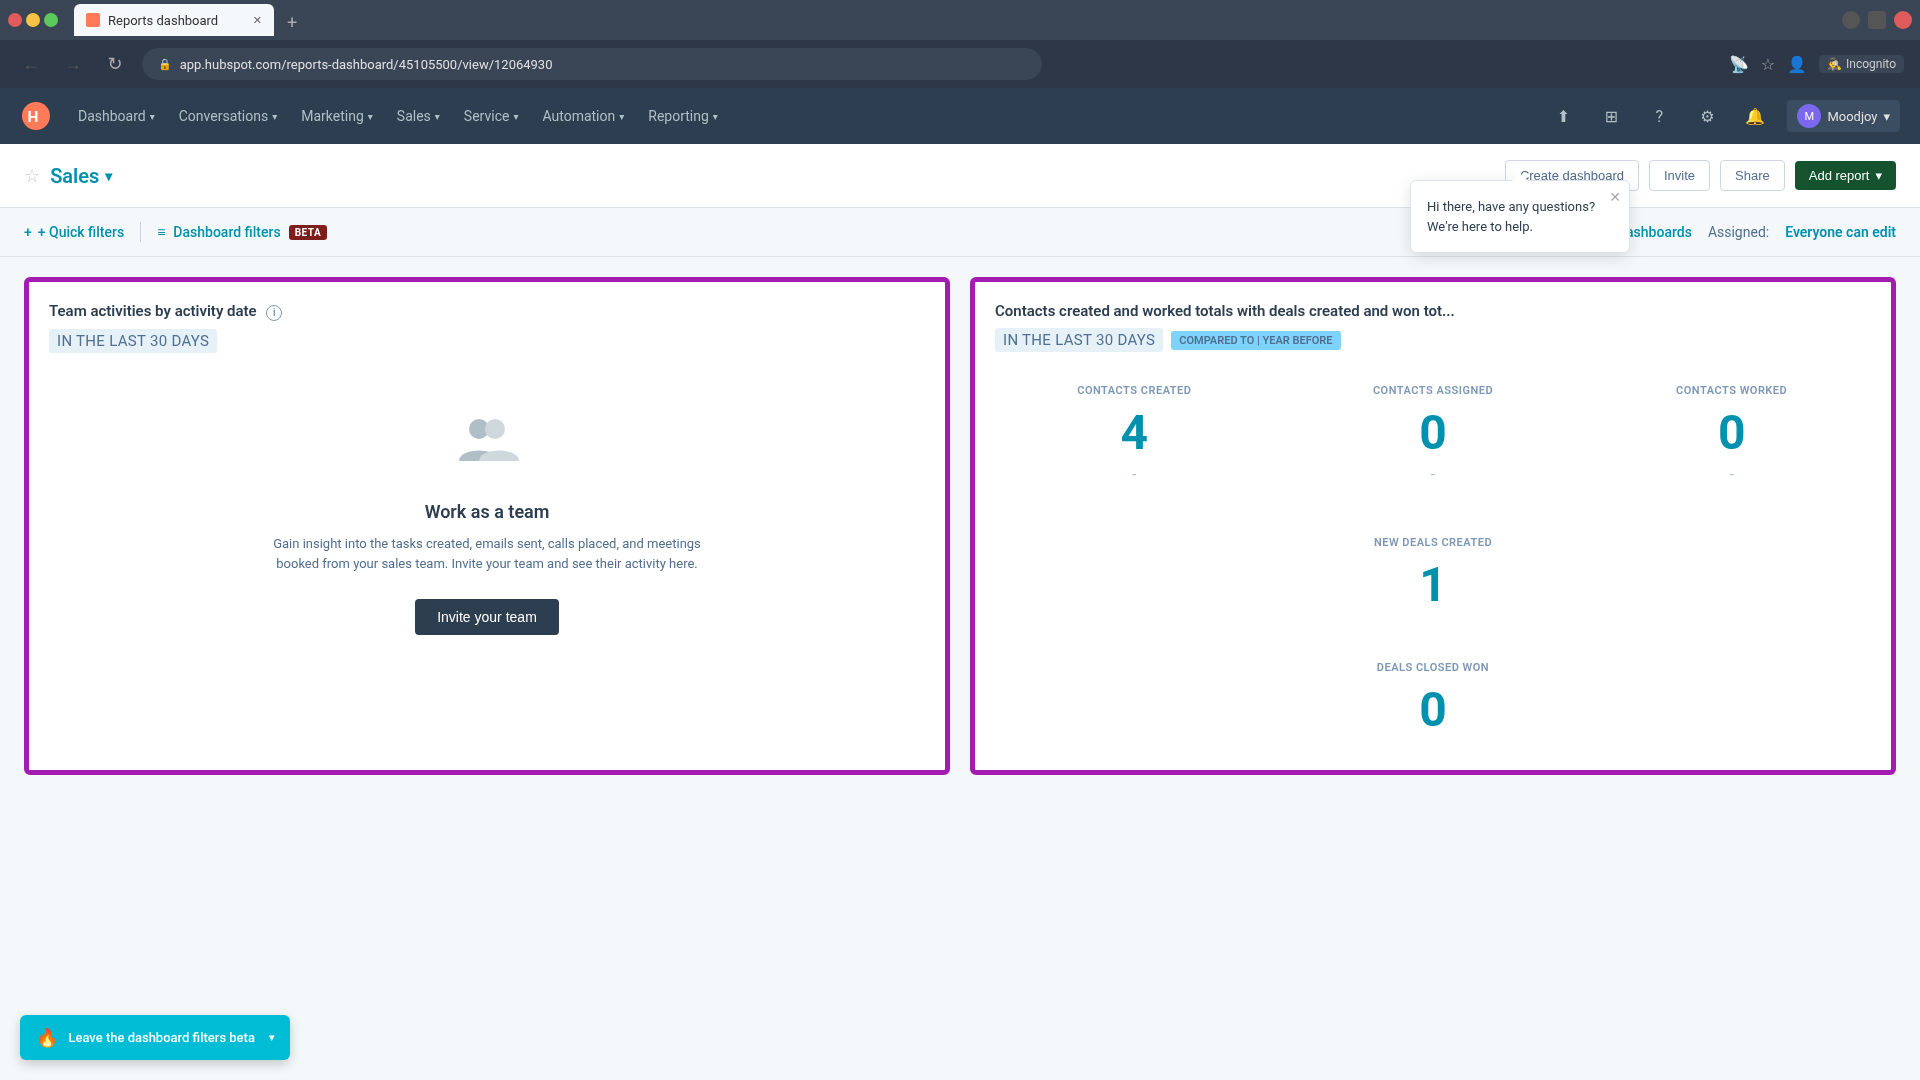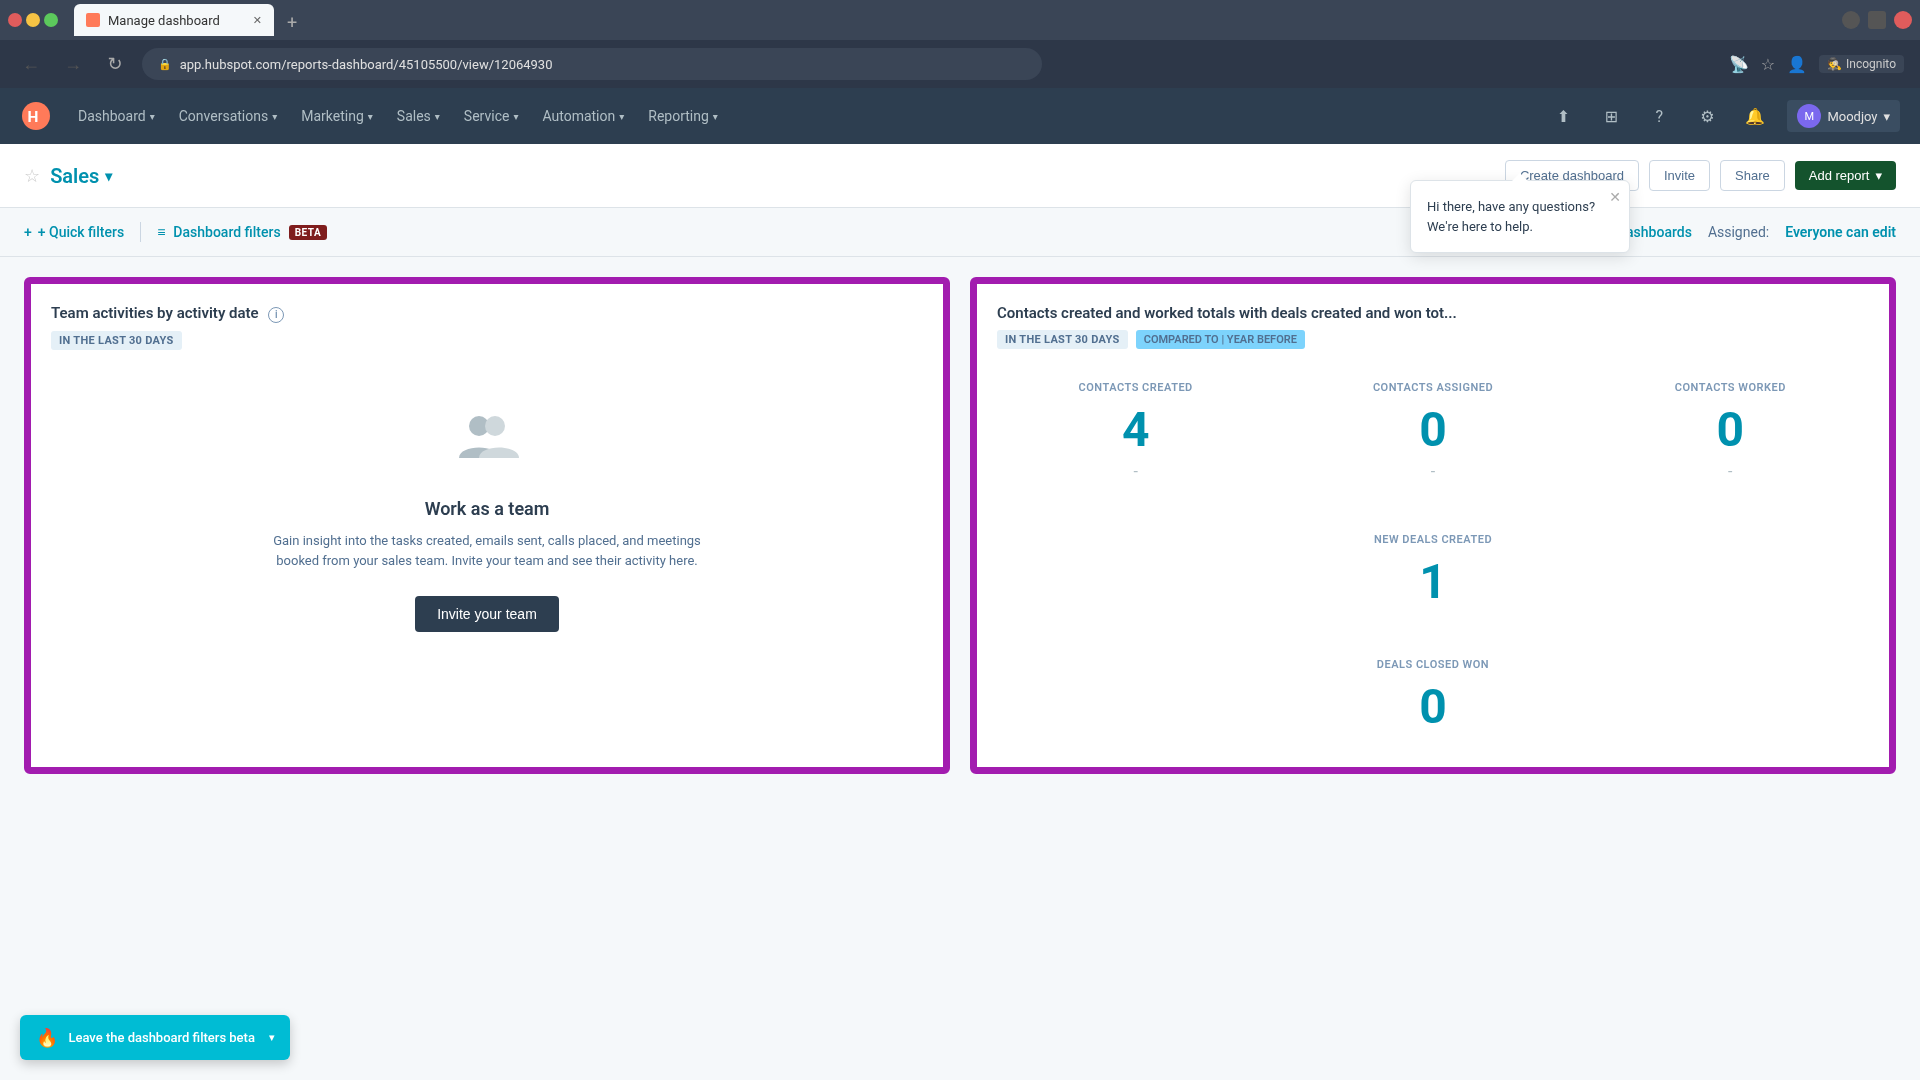--- a/index.html
+++ b/index.html
@@ -321,42 +321,42 @@
       display: grid;
       grid-template-columns: 1fr 1fr;
       gap: 0;
       padding: 20px 24px;
       gap: 20px;
     }
 
     
     .dash-card {
       background: #fff;
-      border: 7px solid #a21caf;
+      border: 5px solid #a21caf;
       border-radius: 6px;
       padding: 20px;
       min-height: 380px;
     }
     .card-title {
       font-size: 15px;
       font-weight: 600;
       color: #2d3e50;
       margin-bottom: 8px;
     }
     .card-subtitle-tags {
       display: flex;
       align-items: center;
       gap: 8px;
       margin-bottom: 16px;
     }
     .time-tag {
       background: #e5f0f7;
       color: #516f90;
-      font-size: 11px;
-      font-weight: 700;
+      font-size: 15px;
+      font-weight: 400;
       padding: 3px 8px;
       border-radius: 3px;
       letter-spacing: 0.3px;
     }
     .compared-tag {
       background: #7dd3fc;
       color: #516f90;
       font-size: 11px;
       font-weight: 600;
       padding: 3px 8px;
@@ -521,21 +521,21 @@
   <div class="browser-titlebar">
     <div class="browser-controls">
       <button class="browser-btn btn-close"></button>
       <button class="browser-btn btn-minimize"></button>
       <button class="browser-btn btn-maximize"></button>
     </div>
 
     <div class="browser-tabs">
       <div class="browser-tab">
         <div class="tab-favicon"></div>
-        <span>Manage dashboard</span>
+        <span>Reports dashboard</span>
         <span class="tab-close">✕</span>
       </div>
       <div class="browser-new-tab">
         <span>+</span>
       </div>
     </div>
 
     <div style="margin-left:auto; display:flex; gap:8px; align-items:center;">
       <button class="browser-btn" style="background:#555; width:18px; height:18px;"></button>
       <button class="browser-btn" style="background:#555; width:18px; height:18px; border-radius:3px;"></button>

